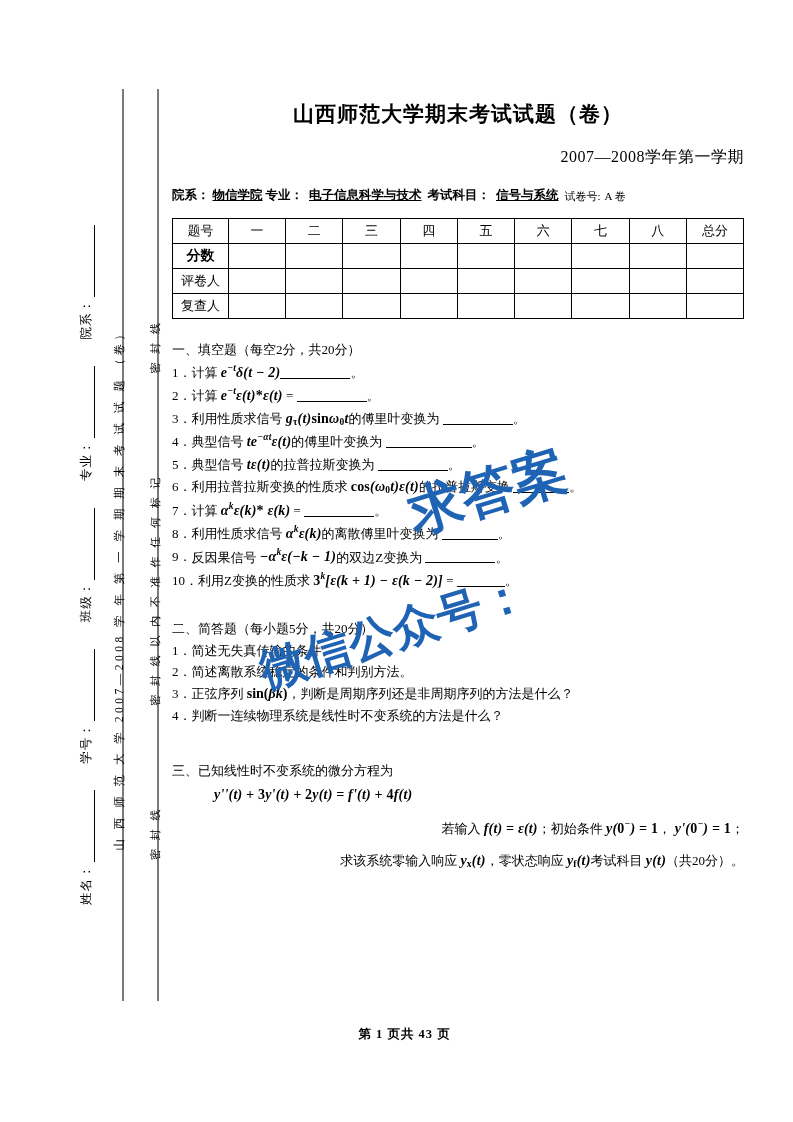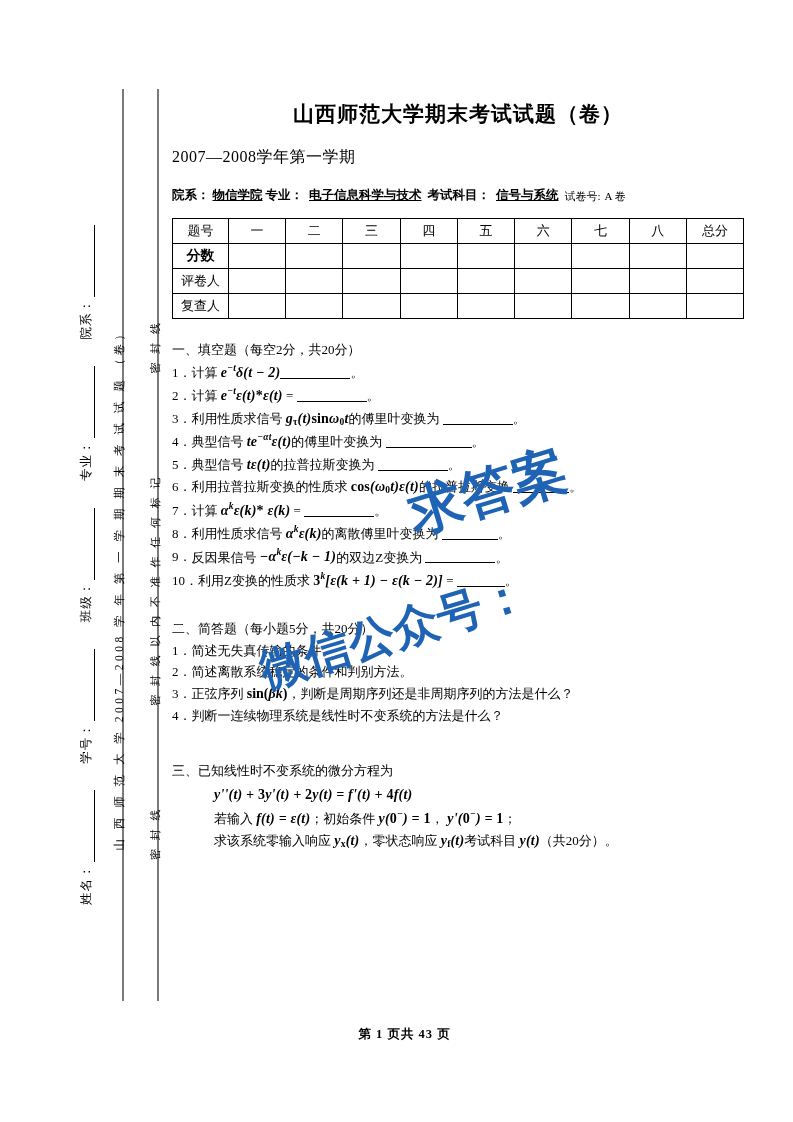--- a/index.html
+++ b/index.html
@@ -99,21 +99,21 @@
 
   #exam-title {
     text-align: center;
     font-size: 21px;
     font-weight: bold;
     letter-spacing: 1px;
     margin: 4px 0 0 0;
     font-family: "Liberation Serif", "DejaVu Serif", serif;
   }
   #exam-term {
-    text-align: left;
+    text-align: right;
     font-size: 16px;
     margin-top: 19px;
     letter-spacing: 0.5px;
   }
 
   
   #meta-line {
     margin-top: 19px;
     font-size: 12.5px;
     font-weight: bold;
@@ -182,21 +182,21 @@
     vertical-align: -2px;
   }
   .b-s  { width: 48px; }
   .b-m  { width: 56px; }
   .b-l  { width: 70px; }
   .b-xl { width: 86px; }
 
   .sec2 { margin-top: 26px; }
   .sec3 { margin-top: 34px; }
   .eq-line  { margin-left: 42px; margin-top: 3px; }
-  .ind-line { margin-left: 42px; margin-top: 0; }
+  .ind-line { margin-left: 42px; margin-top: 10px; text-align: right; }
 
   
   #watermark {
     position: absolute;
     left: 230px;
     top: 455px;
     width: 420px;
     height: 220px;
     pointer-events: none;
   }

